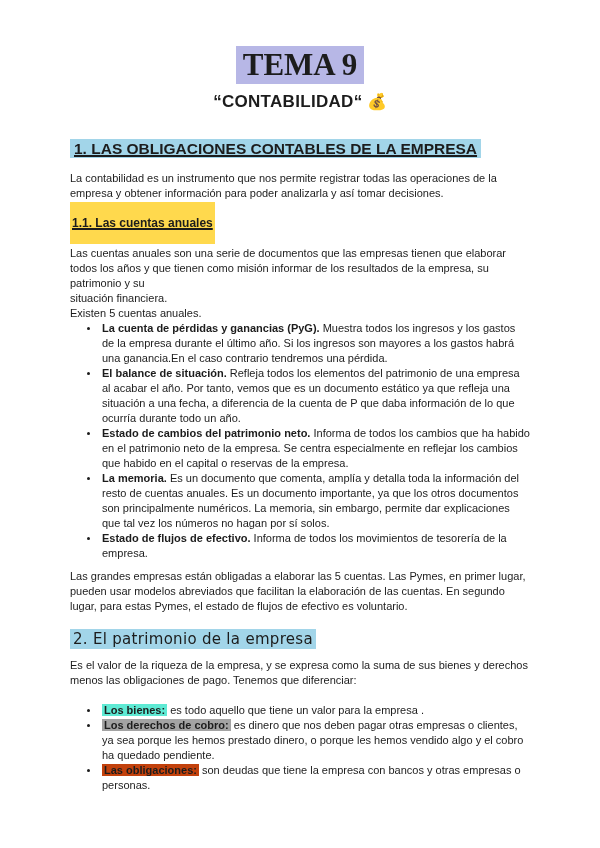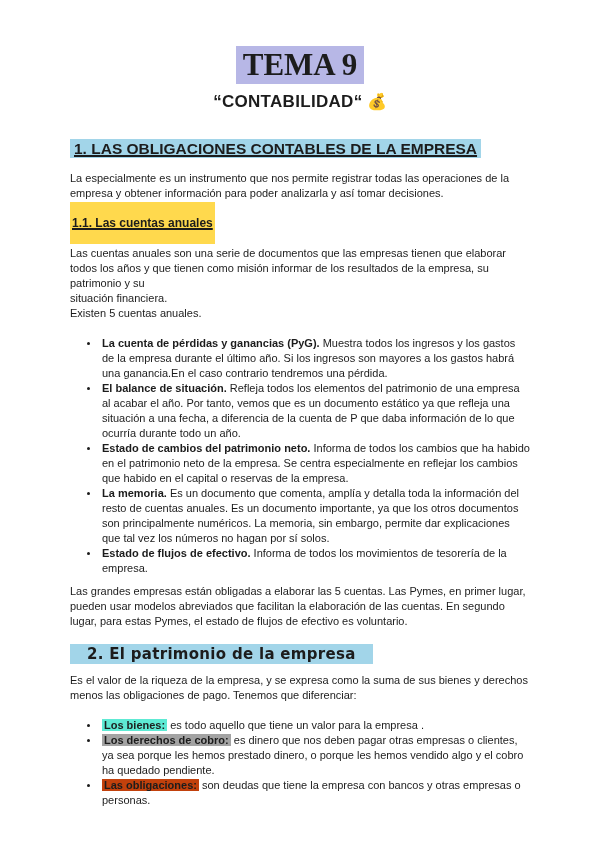--- a/index.html
+++ b/index.html
@@ -33,21 +33,21 @@
   .h1 .hl { text-decoration:underline; text-decoration-thickness:1.5px; padding:1px 4px; }
 
   .h2-sub { font-size:12px; font-weight:700; margin-bottom:16px; }
   .h2-sub .hl { text-decoration:underline; text-decoration-thickness:1.5px; padding:14px 2px;margin-top:48px; }
 
   p.body {
     font-size:11px;
     line-height:15px;
     margin-bottom:15px;
   }
-  p.preline { white-space:pre-line; margin-bottom:15px; }
+  p.preline { white-space:pre-line; margin-bottom:0; }
 
   ul.doc-list {
     list-style:disc;
     padding-left:30px;
     font-size:11px;
     line-height:15px;
     margin:0 0 0 0;
   }
   ul.doc-list li { padding-left:2px; }
   ul.doc-list li::marker { font-size:10px; }
@@ -55,21 +55,21 @@
 
   .outro { margin-top:8px; }
 
   .h-section2 {
     font-family:"DejaVu Sans", sans-serif;
     font-size:15px;
     font-weight:500;
     letter-spacing:0.3px;
     margin:16px 0 10px 0;
   }
-  .h-section2 .hl { padding:1px 17px;font-weight:bold; }
+  .h-section2 .hl { padding:1px 3px; }
 
   .term {
     font-weight:700;
     padding:0 2px;
   }
 </style>
 </head>
 <body>
 
 <div class="page">
@@ -80,21 +80,21 @@
 
   <div class="subtitle-wrap">
     <span class="doc-subtitle">“CONTABILIDAD“</span>
     <span class="emoji">💰</span>
   </div>
 
   <div class="h1">
     <span class="hl" style="background-color: rgb(162, 213, 233);">1. LAS OBLIGACIONES CONTABLES DE LA EMPRESA</span>
   </div>
 
-  <p class="body">La especialmente es un instrumento que nos permite registrar todas las operaciones de la empresa y obtener información para poder analizarla y así tomar decisiones.</p>
+  <p class="body">La contabilidad es un instrumento que nos permite registrar todas las operaciones de la empresa y obtener información para poder analizarla y así tomar decisiones.</p>
 
   <div class="h2-sub">
     <span class="hl" style="background-color: rgb(255, 217, 77);">1.1. Las cuentas anuales</span>
   </div>
 
   <p class="body preline">Las cuentas anuales son una serie de documentos que las empresas tienen que elaborar todos los años y que tienen como misión informar de los resultados de la empresa, su patrimonio y su
 situación financiera.
 Existen 5 cuentas anuales.</p>
 
   <ul class="doc-list">

